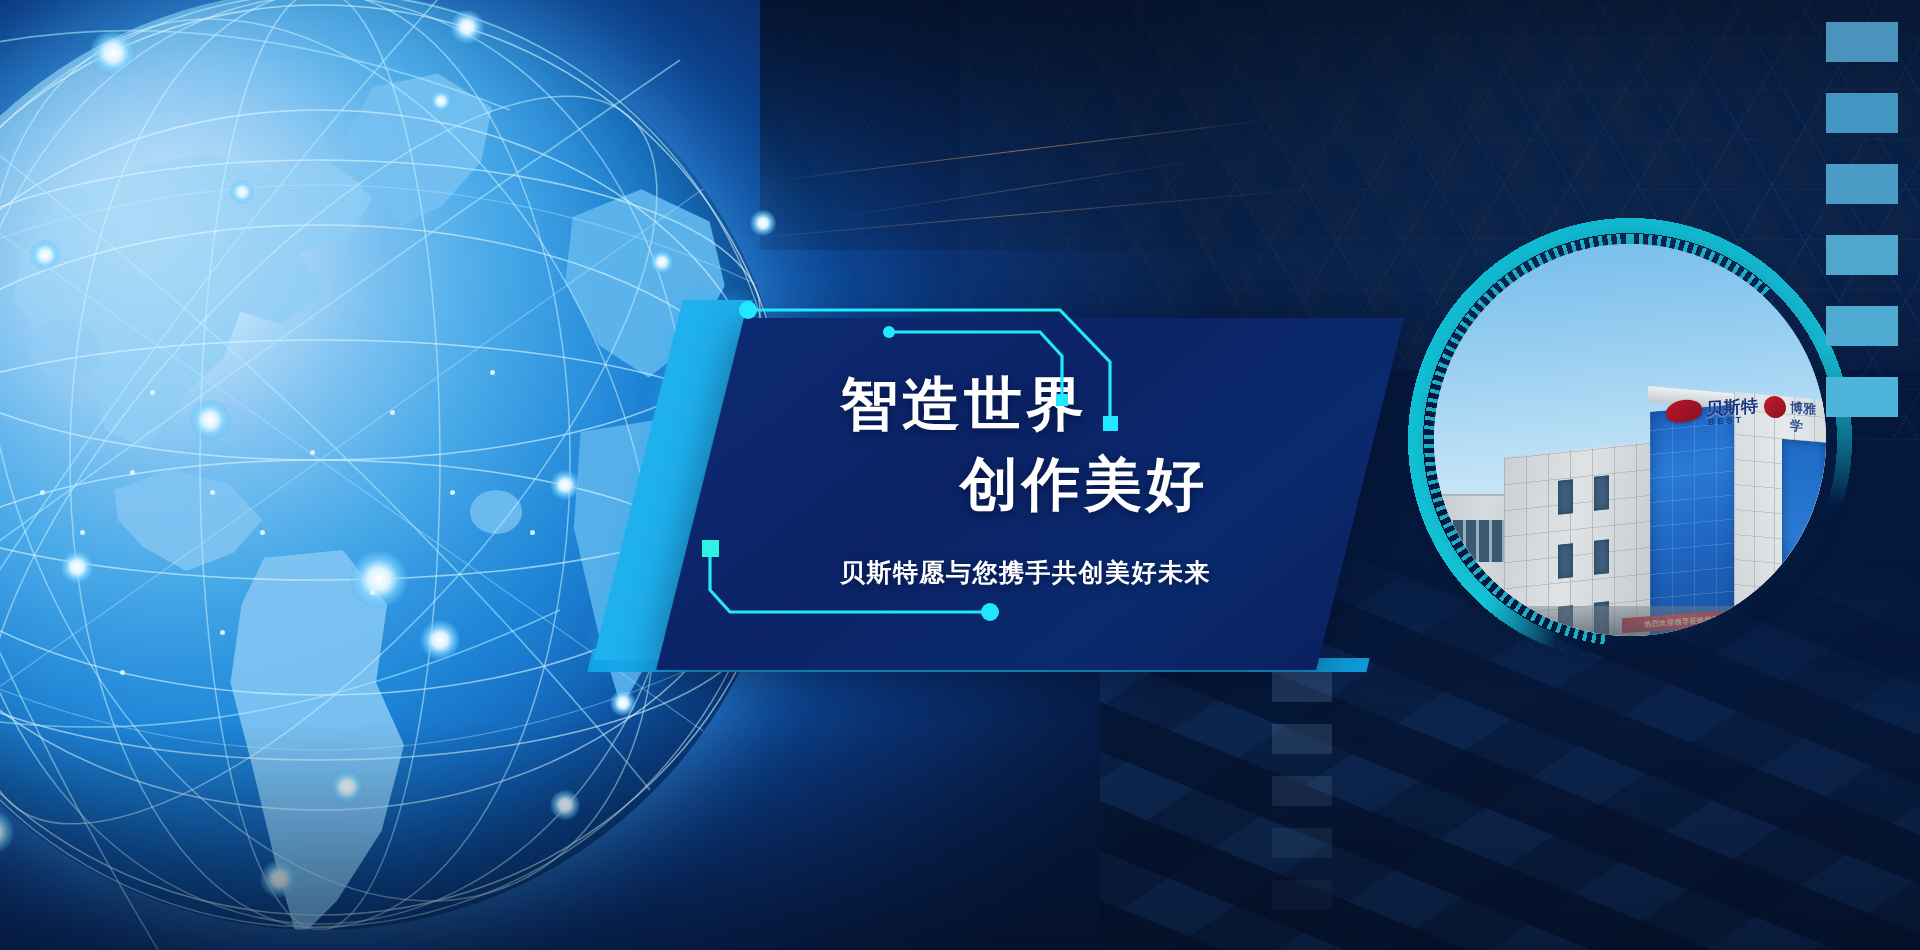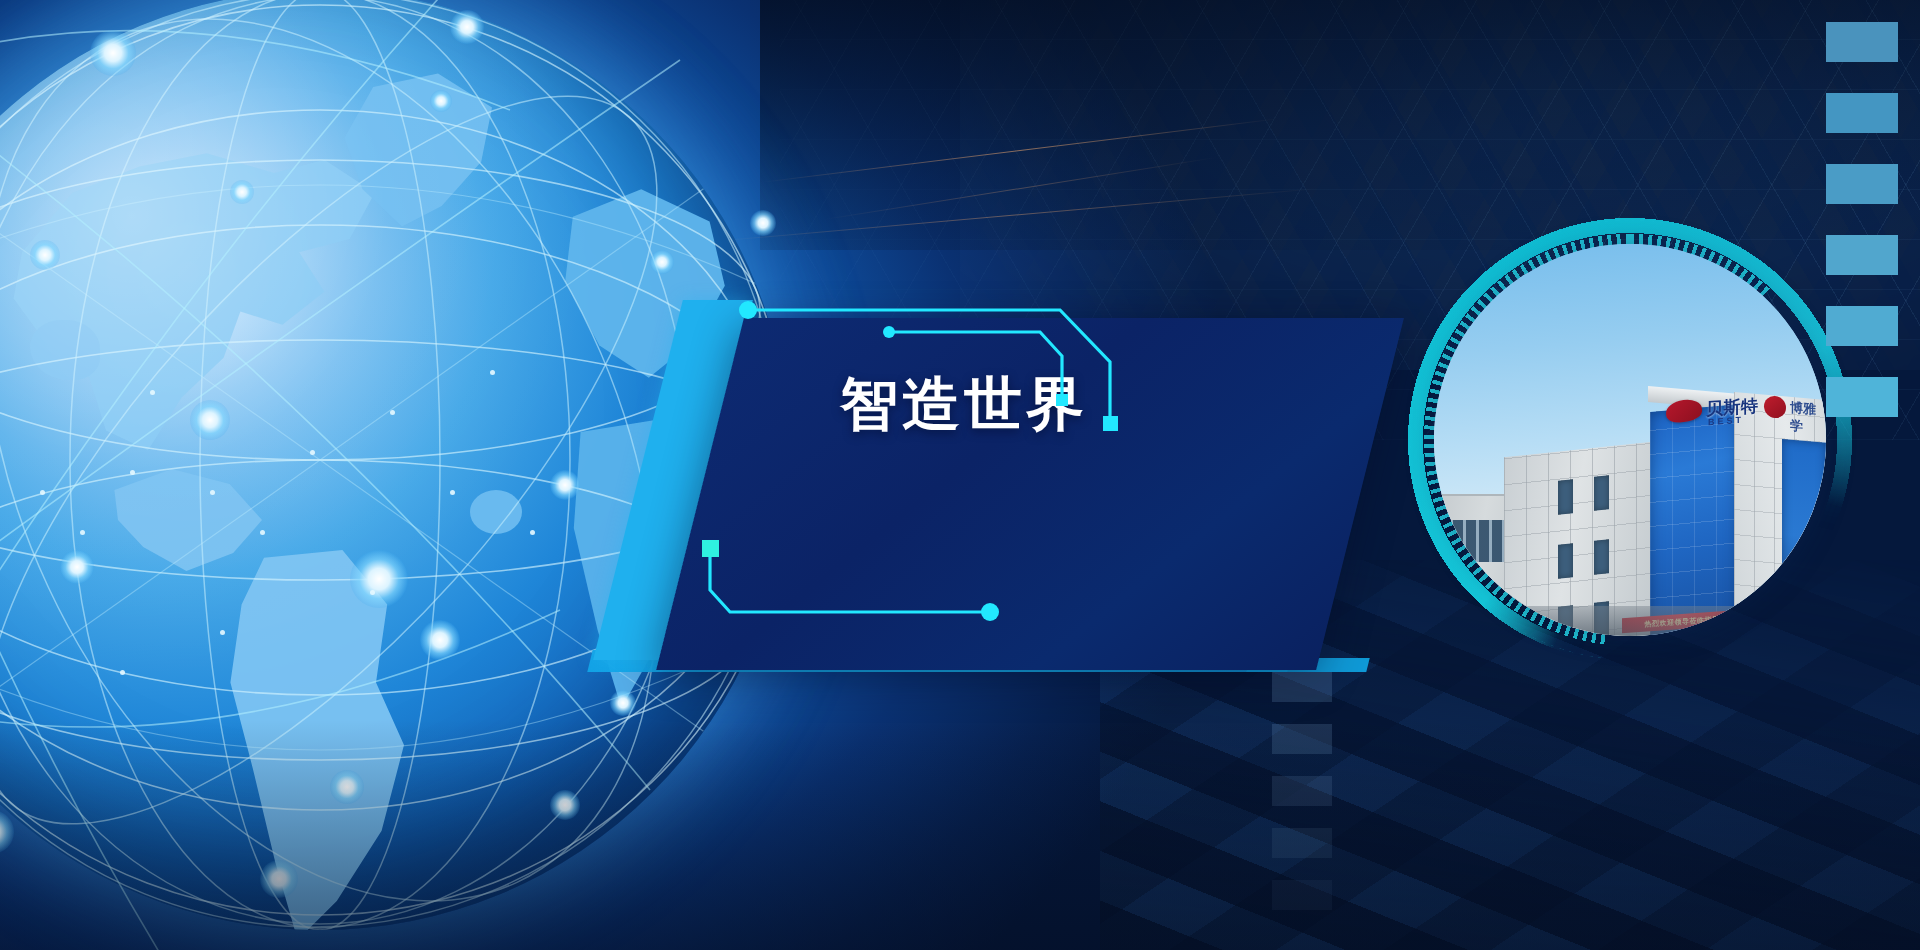--- a/index.html
+++ b/index.html
@@ -425,20 +425,22 @@
   <div class="cyan-band"></div>
   <div class="cyan-band2"></div>
 
   <div class="panel-stripe"></div>
   <div class="panel">
       <div class="panel-inner"></div>
     </div>
 
   <div class="panel-text">
     <div class="title-l1">智造世界</div>
+    <div class="title-l2">创作美好</div>
+    <div class="subtitle">贝斯特愿与您携手共创美好未来</div>
   </div>
 
   <div class="circuits">
     <svg viewBox="0 0 800 400" preserveAspectRatio="none">
       <g fill="none" stroke="#22e8ff" stroke-width="3.2" stroke-linecap="square">
         <path d="M150,20 L460,20 L510,72 L510,130"></path>
         <path d="M290,42 L440,42 L462,66 L462,108"></path>
         <path d="M110,258 L110,300 L130,322 L388,322"></path>
       </g>
       <circle cx="148" cy="20" r="9" fill="#22e8ff"></circle>

